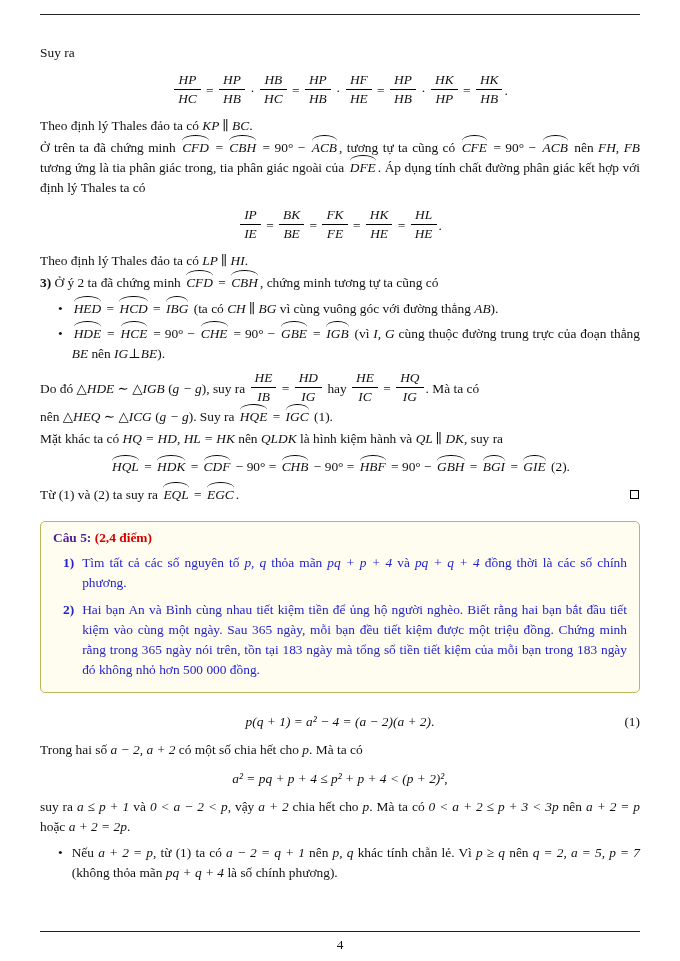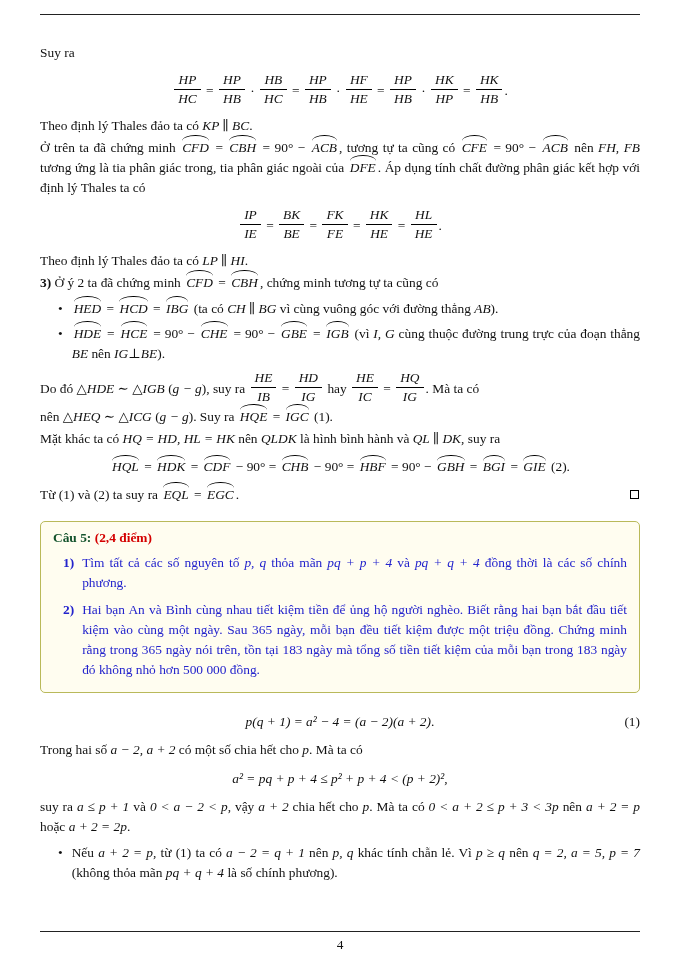--- a/index.html
+++ b/index.html
@@ -66,25 +66,25 @@
           <span class="bmark">•</span>
           <span class="bbody"><span class="hat">HED</span><span class="tx"> = </span><span class="hat">HCD</span><span class="tx"> = </span><span class="hat">IBG</span><span class="tx"> (ta có </span><span class="mi">CH ∥ BG</span><span class="tx"> vì cùng vuông góc với đường thẳng </span><span class="mi">AB</span><span class="tx">).</span></span>
         </div>
         <div class="bitem">
           <span class="bmark">•</span>
           <span class="bbody"><span class="hat">HDE</span><span class="tx"> = </span><span class="hat">HCE</span><span class="tx"> = 90° − </span><span class="hat">CHE</span><span class="tx"> = 90° − </span><span class="hat">GBE</span><span class="tx"> = </span><span class="hat">IGB</span><span class="tx"> (vì </span><span class="mi">I, G</span><span class="tx"> cùng thuộc đường trung trực của đoạn thẳng </span><span class="mi">BE</span><span class="tx"> nên </span><span class="mi">IG⊥BE</span><span class="tx">).</span></span>
         </div>
       </div>
       <div class="para"><span class="tx">Do đó </span><span class="mi">△HDE ∼ △IGB</span><span class="tx"> (</span><span class="mi">g − g</span><span class="tx">), suy ra </span><span class="frac"><span class="n">HE</span><span class="d">IB</span></span><span class="tx"> = </span><span class="frac"><span class="n">HD</span><span class="d">IG</span></span><span class="tx"> hay </span><span class="frac"><span class="n">HE</span><span class="d">IC</span></span><span class="tx"> = </span><span class="frac"><span class="n">HQ</span><span class="d">IG</span></span><span class="tx">. Mà ta có</span></div>
       <div class="para"><span class="tx">nên </span><span class="mi">△HEQ ∼ △ICG</span><span class="tx"> (</span><span class="mi">g − g</span><span class="tx">). Suy ra </span><span class="hat">HQE</span><span class="tx"> = </span><span class="hat">IGC</span><span class="tx"> (1).</span></div>
-      <div class="para"><span class="tx">Mặt khác ta có </span><span class="mi">HQ = HD, HL = HK</span><span class="tx"> nên </span><span class="mi">QLDK</span><span class="tx"> là hình bình hành và </span><span class="mi">QL ∥ DK</span><span class="tx">, suy ra</span></div>
+      <div class="para"><span class="tx">Mặt khác ta có </span><span class="mi">HQ = HD, HL = HK</span><span class="tx"> nên </span><span class="mi">QLDK</span><span class="tx"> là hình kiệm hành và </span><span class="mi">QL ∥ DK</span><span class="tx">, suy ra</span></div>
       <div class="eq"><span class="eq-inner"><span class="hat">HQL</span><span class="tx"> = </span><span class="hat">HDK</span><span class="tx"> = </span><span class="hat">CDF</span><span class="tx"> − 90° = </span><span class="hat">CHB</span><span class="tx"> − 90° = </span><span class="hat">HBF</span><span class="tx"> = 90° − </span><span class="hat">GBH</span><span class="tx"> = </span><span class="hat">BGI</span><span class="tx"> = </span><span class="hat">GIE</span><span class="tx"> (2).</span></span></div>
       <div class="para has-qed"><span class="tx">Từ (1) và (2) ta suy ra </span><span class="hat">EQL</span><span class="tx"> = </span><span class="hat">EGC</span><span class="tx">.</span><span class="qed"></span></div>
       <div class="cau-box" style="border-color: rgb(185, 185, 90); background: rgb(255, 253, 240);">
-        <div class="cau-head"><span style="color: #14532d;">Câu 5:</span><span style="color: rgb(212, 0, 0);"> (2,4 điểm)</span></div>
+        <div class="cau-head"><span style="color: #4c1d95;">Câu 5:</span><span style="color: rgb(212, 0, 0);"> (2,4 điểm)</span></div>
         <div class="cau-item" style="color: rgb(35, 35, 204);">
           <span class="cau-num">1)</span>
           <span class="cau-body"><span class="tx">Tìm tất cả các số nguyên tố </span><span class="mi">p, q</span><span class="tx"> thỏa mãn </span><span class="mi">pq + p + 4</span><span class="tx"> và </span><span class="mi">pq + q + 4</span><span class="tx"> đồng thời là các số chính phương.</span></span>
         </div>
         <div class="cau-item" style="color: rgb(35, 35, 204);">
           <span class="cau-num">2)</span>
           <span class="cau-body"><span class="tx">Hai bạn An và Bình cùng nhau tiết kiệm tiền để ủng hộ người nghèo. Biết rằng hai bạn bắt đầu tiết kiệm vào cùng một ngày. Sau 365 ngày, mỗi bạn đều tiết kiệm được một triệu đồng. Chứng minh rằng trong 365 ngày nói trên, tồn tại 183 ngày mà tổng số tiền tiết kiệm của mỗi bạn trong 183 ngày đó không nhỏ hơn 500 000 đồng.</span></span>
         </div>
       </div>
       <div class="eq"><span class="eq-inner"><span class="mi">p(q + 1) = a² − 4 = (a − 2)(a + 2)</span><span class="tx">.</span></span><span class="eq-tag">(1)</span></div>

